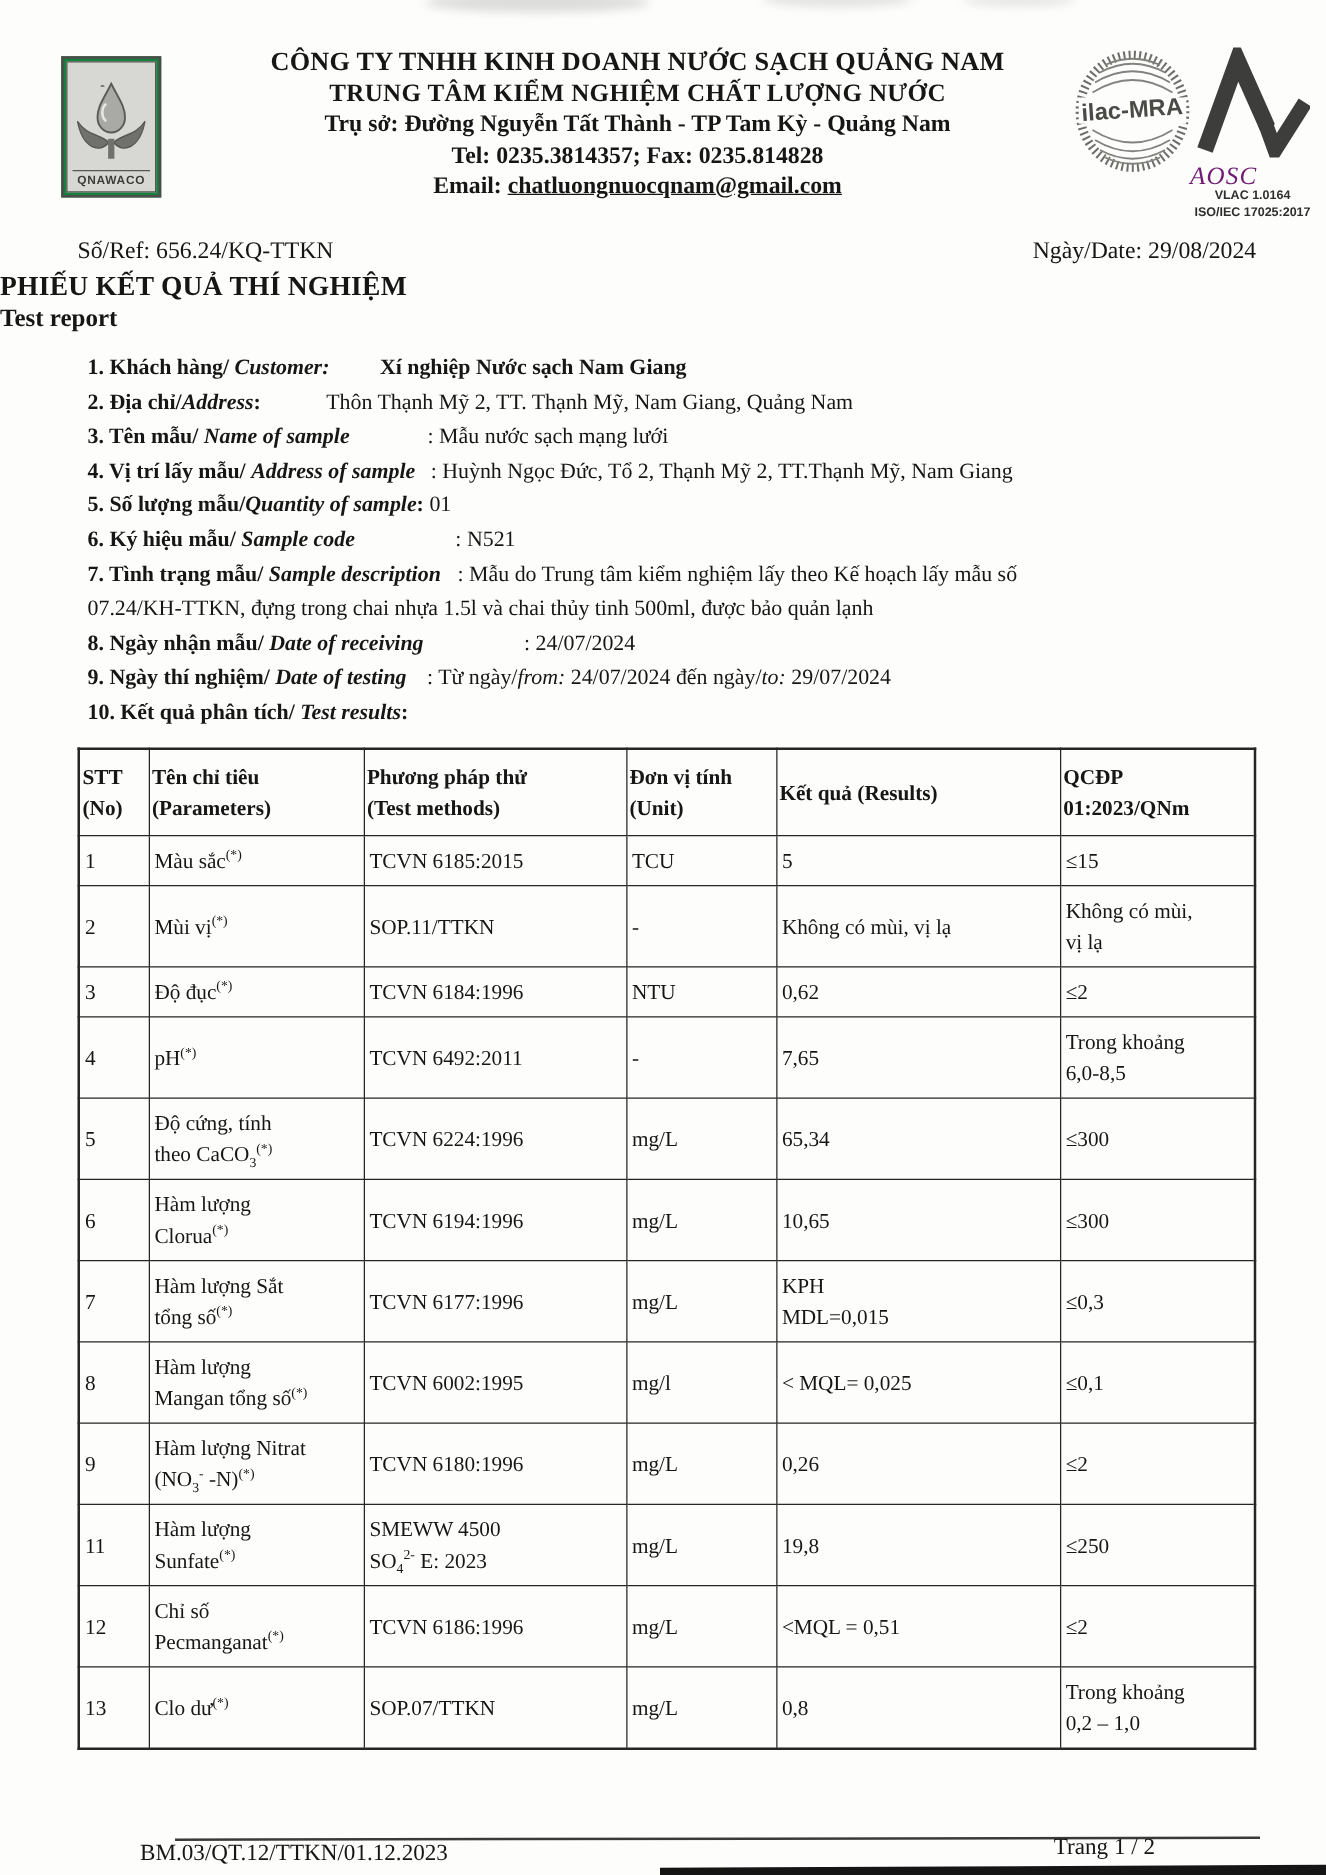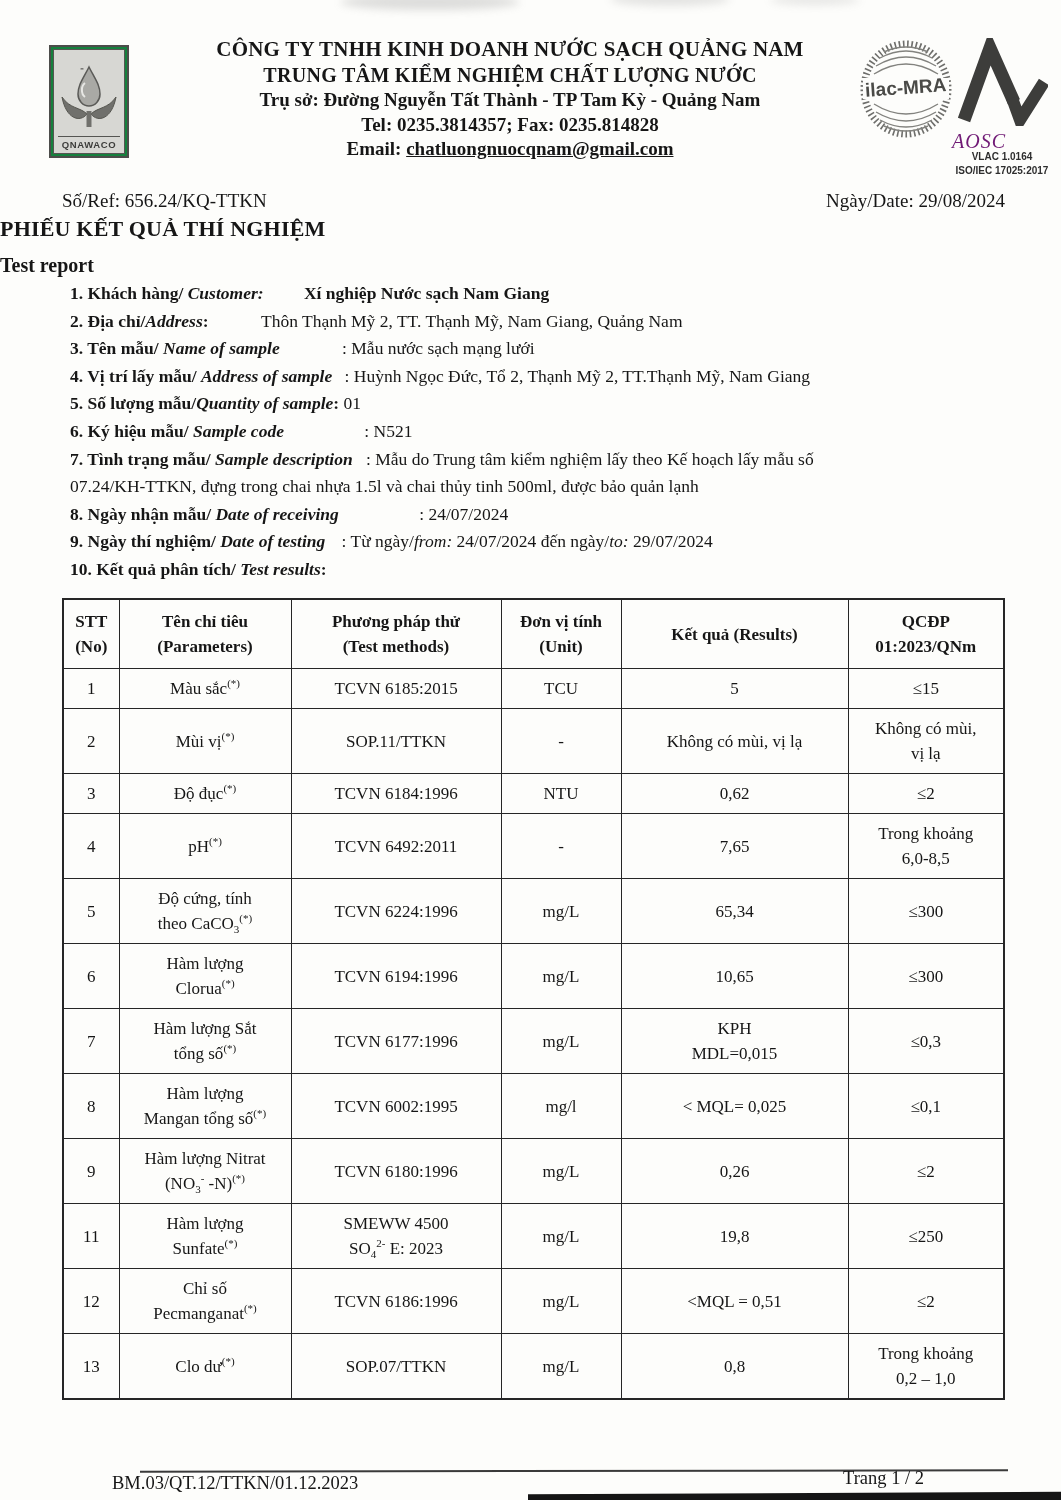--- a/index.html
+++ b/index.html
@@ -30,34 +30,34 @@
   .h-email a,.h-email .em{text-decoration:underline;color:#161616;font-weight:bold;}
   .ilac-stamp{position:absolute;left:860px;top:40px;width:92px;height:98px;}
   .aosc{position:absolute;left:952px;top:38px;width:100px;text-align:center;font-family:"Liberation Sans",sans-serif;}
   .aosc svg{display:block;margin:0 auto;}
   .aosc-name{position:absolute;left:0px;top:92px;font-size:20px;color:#701a75;letter-spacing:1px;font-family:"Liberation Serif",serif;font-style:italic;}
   .aosc-small{font-size:10px;font-weight:bold;color:#2e2e2e;line-height:1.35;margin-top:24px;}
   
   .ref-row{position:absolute;left:62px;top:190px;width:943px;display:flex;justify-content:space-between;font-size:19px;}
   .title-wrap{position:absolute;left:0;top:216px;width:100%;text-align:left;}
   .title-main{font-size:22px;font-weight:bold;letter-spacing:.2px;}
-  .title-sub{font-size:20px;font-weight:bold;margin-top:12px;}
+  .title-sub{font-size:20px;font-weight:bold;margin-top:2px;}
   
   .info{position:absolute;left:70px;top:280px;width:952px;font-size:17.5px;line-height:27.6px;}
   .info .lbl{font-weight:bold;}
   .info .lbl-i{font-weight:bold;font-style:italic;}
   .info .it{font-style:italic;}
   .gap1{margin-left:36px;}  .gap2{margin-left:48px;}
   .gap3{margin-left:58px;}  .gap4{margin-left:8px;}
   .gap6{margin-left:76px;}  .gap7{margin-left:9px;}
   .gap8{margin-left:76px;}  .gap9{margin-left:12px;}
   .boldval{font-weight:bold;}
   
   table.results{position:absolute;left:62px;top:598px;width:941px;border-collapse:collapse;table-layout:fixed;
-    border:2px solid #262626;font-size:17px;text-align:center;}
+    border:2px solid #262626;font-size:17px;text-align:left;}
   table.results th,table.results td{border:1px solid #262626;padding:7px 4px;vertical-align:middle;line-height:25px;}
   table.results th{font-weight:bold;padding:9px 2px;}
   table.results sup{font-size:11px;line-height:0;}
   table.results sub{font-size:11px;line-height:0;}
   .tbl-underline{position:absolute;left:140px;top:1470px;width:868px;height:2px;background:#3a3a3a;transform:rotate(-0.1deg);}
   
   .footer-left{position:absolute;left:112px;top:1473px;font-size:18.5px;}
   .footer-right{position:absolute;left:843px;top:1468px;font-size:18.5px;}
 </style>
 </head>

